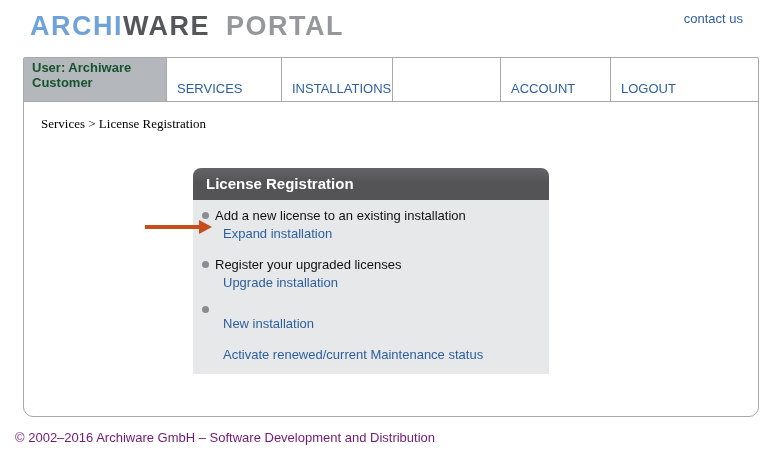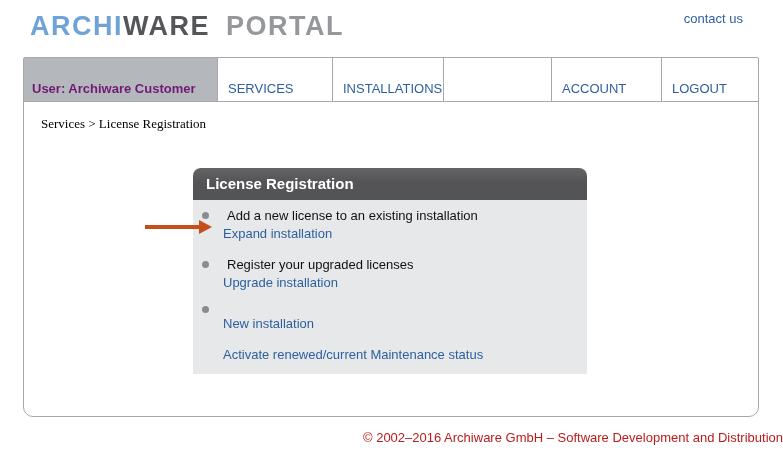--- a/index.html
+++ b/index.html
@@ -27,54 +27,54 @@
 
   .contact{position:absolute;right:40px;top:11px;font-size:13px;
     color:var(--blue);text-decoration:none;cursor:pointer;}
 
   
   .content-box{position:absolute;left:23px;top:57px;width:736px;height:360px;
     border:1px solid var(--border);border-radius:2px 2px 10px 10px;background:#fff;}
 
   
   .nav{display:flex;height:44px;border-bottom:1px solid var(--border);}
-  .nav-user{width:193px;background:var(--nav-user-bg);color:#701a75;font-weight:bold;
-    font-size:13px;display:flex;align-items:flex-end;padding:0 0 5px 8px;flex:none;}
+  .nav-user{width:142px;background:var(--nav-user-bg);color:#14532d;font-weight:bold;
+    font-size:13px;display:flex;align-items:flex-end;padding:0 0 11px 8px;flex:none;}
   .nav-tab{display:flex;align-items:flex-end;padding:0 0 5px 10px;
     border-left:1px solid var(--border);color:var(--blue);font-size:13px;
     text-decoration:none;cursor:pointer;flex:none;}
   .nav-tab.spacer{cursor:default;}
   .w-services{width:115px;}
   .w-installations{width:111px;}
   .w-spacer{width:108px;}
   .w-account{width:110px;}
   .w-logout{flex:1;}
 
   .breadcrumb{padding:14px 0 0 17px;font-size:13px;color:#000;font-family:Liberation Serif, serif;}
 
   
-  .panel{position:absolute;left:169px;top:110px;width:394px;}
+  .panel{position:absolute;left:169px;top:110px;width:356px;}
   .panel-header{background:linear-gradient(#646467,var(--panel-header-bg) 45%);
     border-radius:8px 8px 0 0;color:#fff;font-weight:bold;font-size:15px;
     padding:7px 13px 8px 13px;}
   .panel-body{background:var(--panel-body-bg);padding:8px 10px 10px 9px;}
   .item{margin-bottom:16px;}
   .item:last-child{margin-bottom:2px;}
   .item-title{font-size:13px;color:#111;display:flex;align-items:center;
-    line-height:15px;gap:12px;}
+    line-height:15px;}
   .bullet{width:7px;height:7px;border-radius:50%;background:var(--bullet);
     margin-right:6px;flex:none;}
   .item-link{display:block;font-size:13px;color:var(--blue);line-height:15px;
     margin-left:21px;margin-top:3px;text-decoration:none;cursor:pointer;}
 
   
   .arrow{position:absolute;left:145px;top:219px;color:var(--arrow);}
 
-  .footer{position:absolute;left:15px;right:0;top:430px;text-align:right;
-    font-size:13px;color:#b91c1c;}
+  .footer{position:absolute;left:15px;right:0;top:430px;text-align:left;
+    font-size:13px;color:#701a75;}
 </style>
 </head>
 <body>
 
 <div class="logo">
   <span class="archi">ARCHI</span><span class="ware">WARE</span><span class="portal">PORTAL</span>
 </div>
 
 <a class="contact">contact us</a>
 

